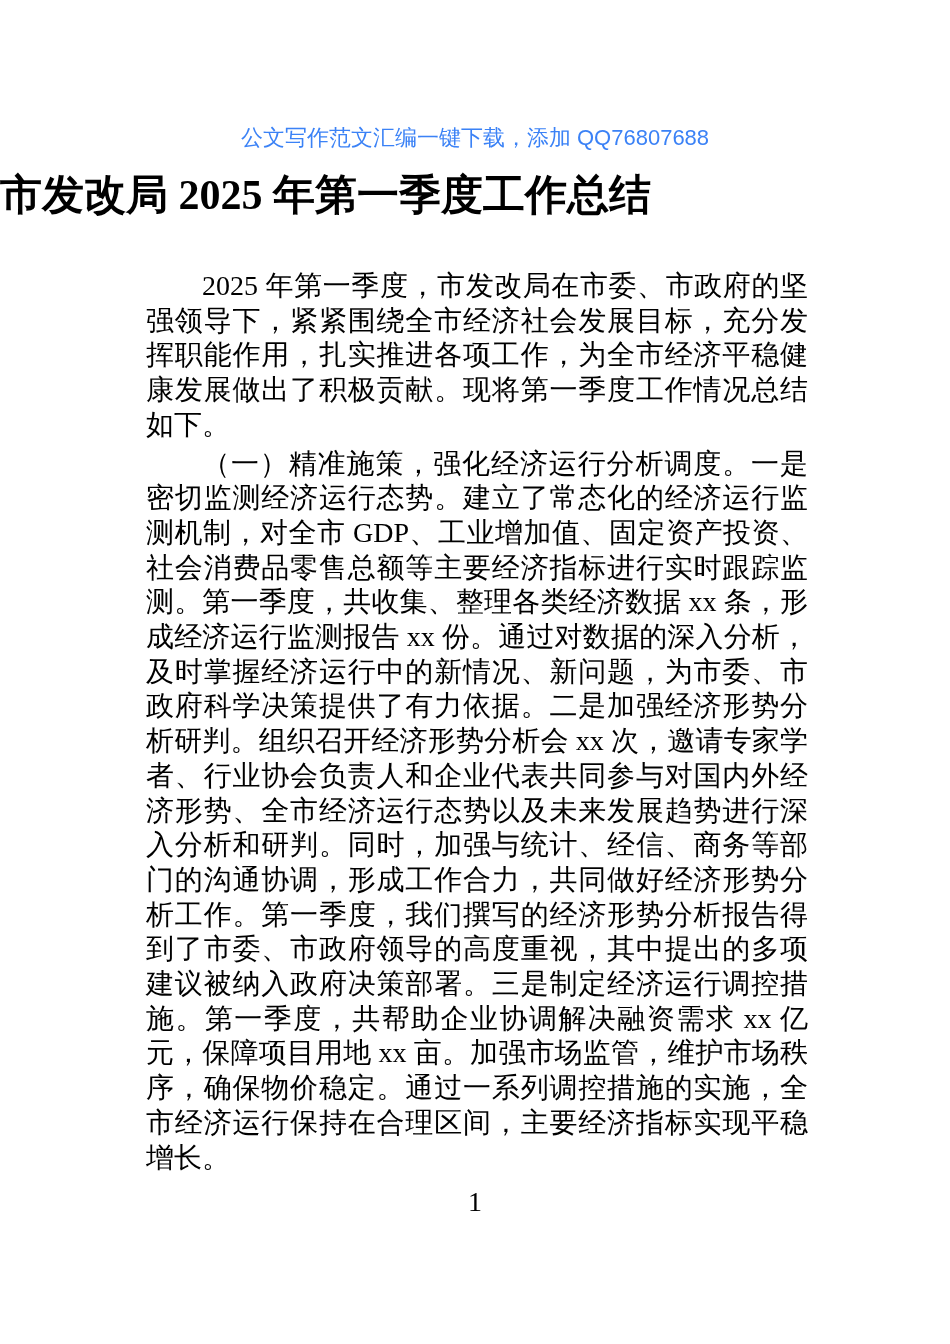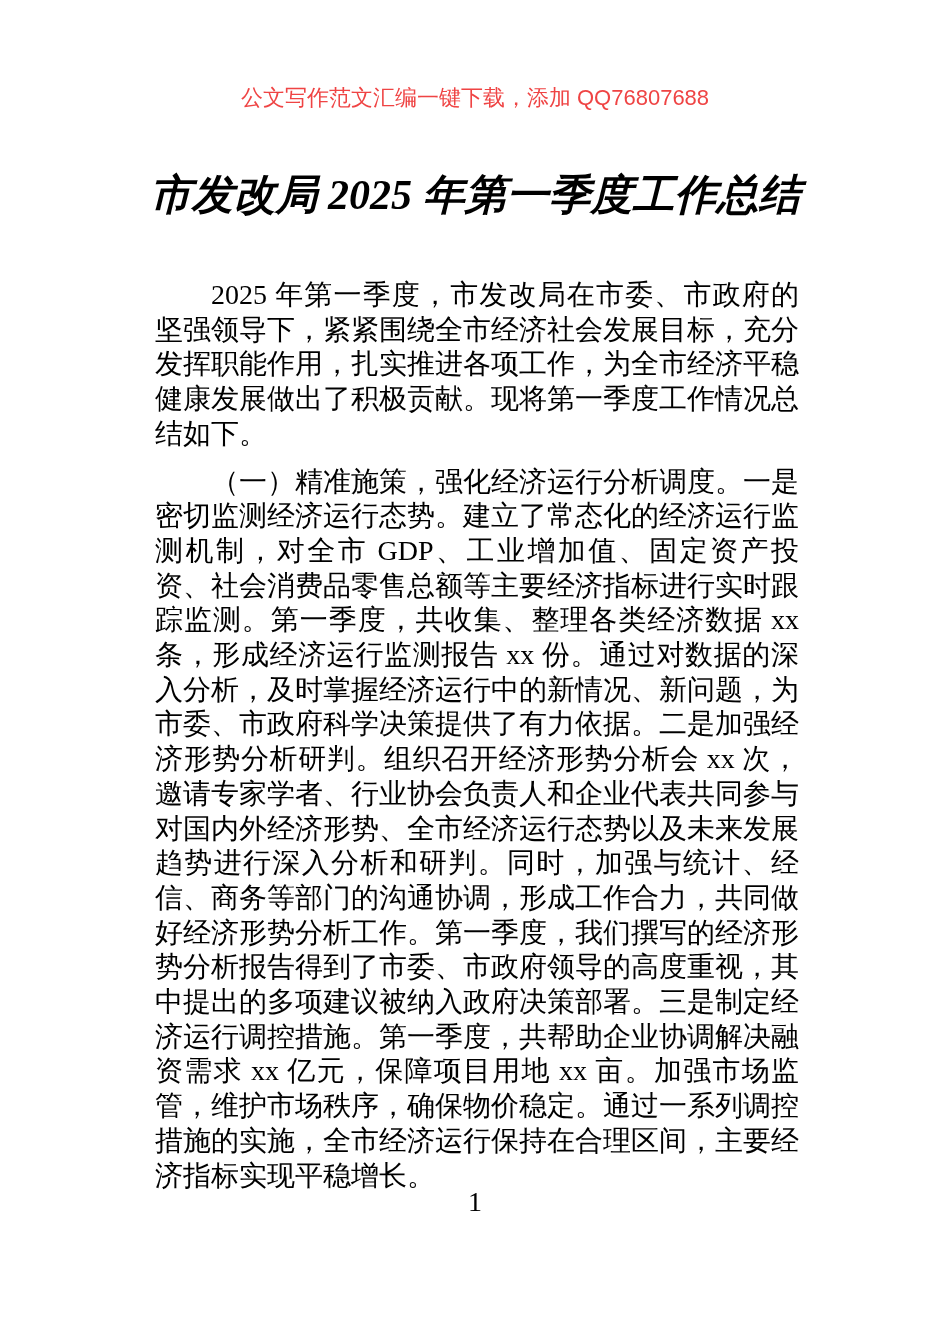--- a/index.html
+++ b/index.html
@@ -27,59 +27,57 @@
     font-size: 22px;
     line-height: 26px;
     font-family: "Liberation Sans", sans-serif;
     font-weight: 400;
   }
   .doc-title {
     position: absolute;
     top: 170px;
     left: 0;
     width: 100%;
-    text-align: center;
     font-size: 42px;
     line-height: 50px;
     font-weight: 700;
     letter-spacing: 0;
-    font-style: italic;
   }
   .doc-body {
     position: absolute;
     top: 265px;
     left: 142px;
     width: 670px;
     font-size: 28px;
     line-height: 34.7px;
     text-align: justify;
     text-justify: inter-ideograph;
   }
   .doc-body p {
-    margin: 13px;
+    margin: 4px;
     padding: 0;
     text-indent: 2em;
   }
   .page-number {
     position: absolute;
     top: 1186px;
     left: 0;
     width: 100%;
     text-align: center;
     font-size: 28px;
     line-height: 32px;
     font-family: "Liberation Serif", serif;
   }
 </style>
 </head>
 <body>
 
 <div class="page" style="background: rgb(255, 255, 255); color: rgb(0, 0, 0);">
 
-  <div class="header-note" style="color: #ef4444;">公文写作范文汇编一键下载，添加 QQ76807688</div>
+  <div class="header-note" style="color: #3b82f6; margin-top: 40px;">公文写作范文汇编一键下载，添加 QQ76807688</div>
 
   <div class="doc-title">市发改局 2025 年第一季度工作总结</div>
 
   <div class="doc-body">
       <p>2025 年第一季度，市发改局在市委、市政府的坚强领导下，紧紧围绕全市经济社会发展目标，充分发挥职能作用，扎实推进各项工作，为全市经济平稳健康发展做出了积极贡献。现将第一季度工作情况总结如下。</p>
       <p>（一）精准施策，强化经济运行分析调度。一是密切监测经济运行态势。建立了常态化的经济运行监测机制，对全市 GDP、工业增加值、固定资产投资、社会消费品零售总额等主要经济指标进行实时跟踪监测。第一季度，共收集、整理各类经济数据 xx 条，形成经济运行监测报告 xx 份。通过对数据的深入分析，及时掌握经济运行中的新情况、新问题，为市委、市政府科学决策提供了有力依据。二是加强经济形势分析研判。组织召开经济形势分析会 xx 次，邀请专家学者、行业协会负责人和企业代表共同参与对国内外经济形势、全市经济运行态势以及未来发展趋势进行深入分析和研判。同时，加强与统计、经信、商务等部门的沟通协调，形成工作合力，共同做好经济形势分析工作。第一季度，我们撰写的经济形势分析报告得到了市委、市政府领导的高度重视，其中提出的多项建议被纳入政府决策部署。三是制定经济运行调控措施。第一季度，共帮助企业协调解决融资需求 xx 亿元，保障项目用地 xx 亩。加强市场监管，维护市场秩序，确保物价稳定。通过一系列调控措施的实施，全市经济运行保持在合理区间，主要经济指标实现平稳增长。</p>
     </div>
 
   <div class="page-number">1</div>
 

